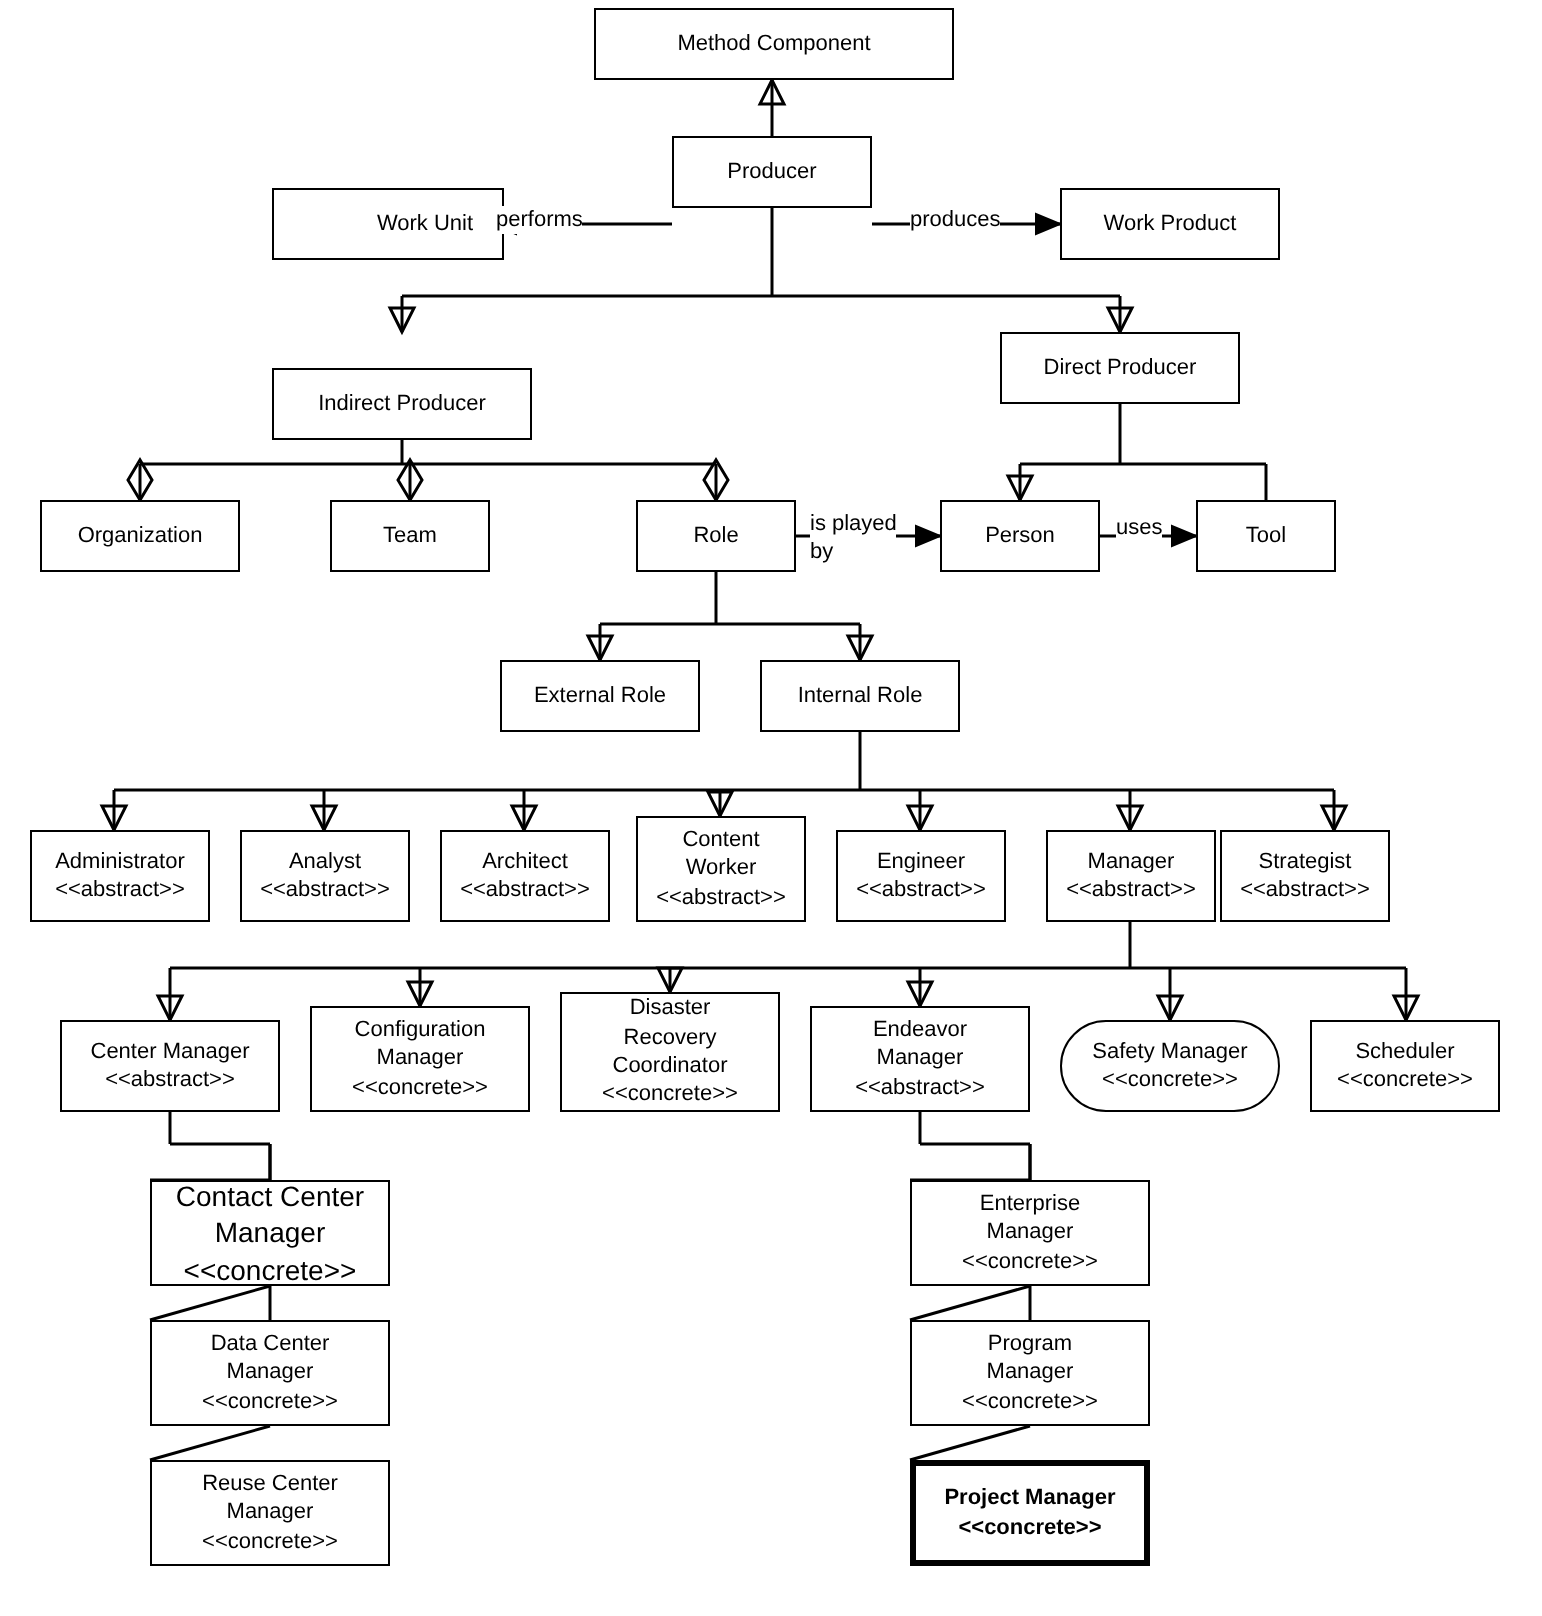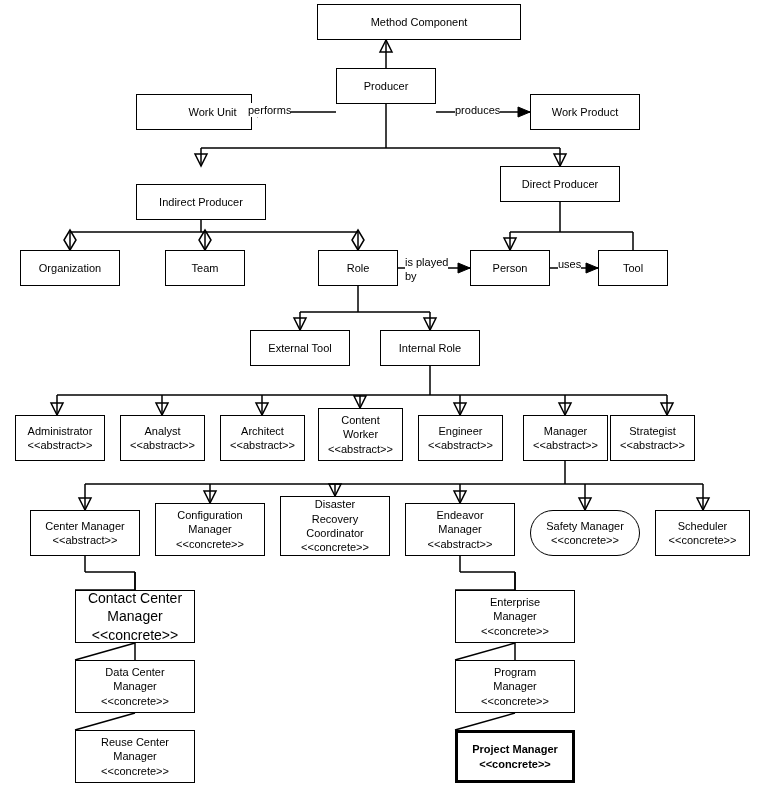--- a/index.html
+++ b/index.html
@@ -148,21 +148,21 @@
     <line x1="460" y1="556" x2="460" y2="572" stroke="#000" stroke-width="1.5"></line>
     <line x1="460" y1="572" x2="515" y2="572" stroke="#000" stroke-width="1.5"></line>
     <line x1="515" y1="572" x2="515" y2="590" stroke="#000" stroke-width="1.5"></line>
     <line x1="515" y1="572" x2="515" y2="643" stroke="#000" stroke-width="1.5"></line>
     <line x1="515" y1="643" x2="515" y2="713" stroke="#000" stroke-width="1.5"></line>
     <line x1="515" y1="590" x2="455" y2="590" stroke="#000" stroke-width="1.5"></line>
     <line x1="515" y1="643" x2="455" y2="660" stroke="#000" stroke-width="1.5"></line>
     <line x1="515" y1="713" x2="455" y2="730" stroke="#000" stroke-width="1.5"></line>
   </svg>
 
-<div class="box" style="left: 297px; top: 4px; width: 204px; height: 36px; font-size: 11px; line-height: 1.3; margin-left: 20px;">
+<div class="box" style="left: 297px; top: 4px; width: 180px; height: 36px; font-size: 11px; line-height: 1.3;">
       <span>Method Component</span>
     </div>
     <div class="box" style="left: 336px; top: 68px; width: 100px; height: 36px; font-size: 11px; line-height: 1.3;">
       <span>Producer</span>
     </div>
     <div class="box" style="left: 136px; top: 94px; width: 116px; height: 36px; font-size: 11px; line-height: 1.3; padding-left: 42px;">
       <span>Work Unit</span>
     </div>
     <div class="box" style="left: 530px; top: 94px; width: 110px; height: 36px; font-size: 11px; line-height: 1.3;">
       <span>Work Product</span>
@@ -182,21 +182,21 @@
     <div class="box" style="left: 318px; top: 250px; width: 80px; height: 36px; font-size: 11px; line-height: 1.3;">
       <span>Role</span>
     </div>
     <div class="box" style="left: 470px; top: 250px; width: 80px; height: 36px; font-size: 11px; line-height: 1.3;">
       <span>Person</span>
     </div>
     <div class="box" style="left: 598px; top: 250px; width: 70px; height: 36px; font-size: 11px; line-height: 1.3;">
       <span>Tool</span>
     </div>
     <div class="box" style="left: 250px; top: 330px; width: 100px; height: 36px; font-size: 11px; line-height: 1.3;">
-      <span>External Tool</span>
+      <span>External Role</span>
     </div>
     <div class="box" style="left: 380px; top: 330px; width: 100px; height: 36px; font-size: 11px; line-height: 1.3;">
       <span>Internal Role</span>
     </div>
     <div class="box" style="left: 15px; top: 415px; width: 90px; height: 46px; font-size: 11px; line-height: 1.3;">
       <span>Administrator</span>
       <span>&lt;&lt;abstract&gt;&gt;</span>
     </div>
     <div class="box" style="left: 120px; top: 415px; width: 85px; height: 46px; font-size: 11px; line-height: 1.3;">
       <span>Analyst</span>

